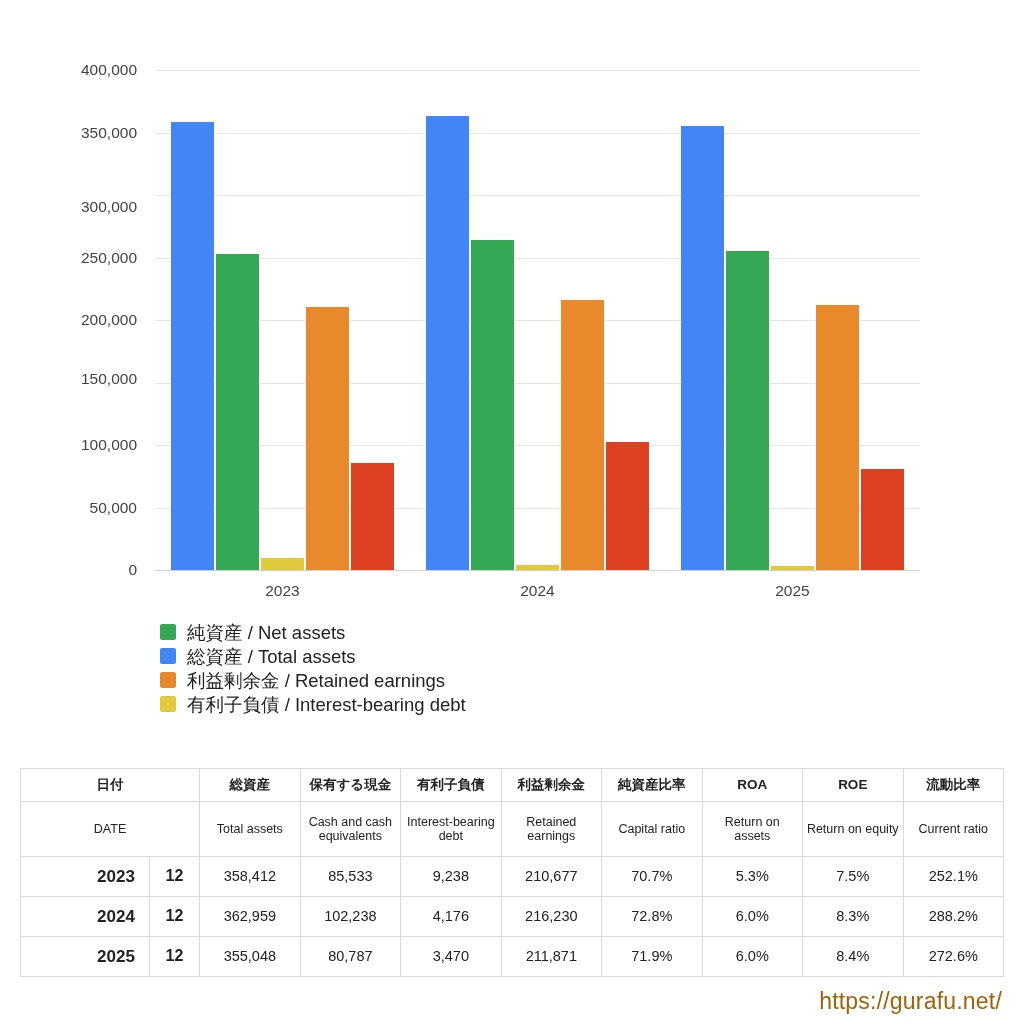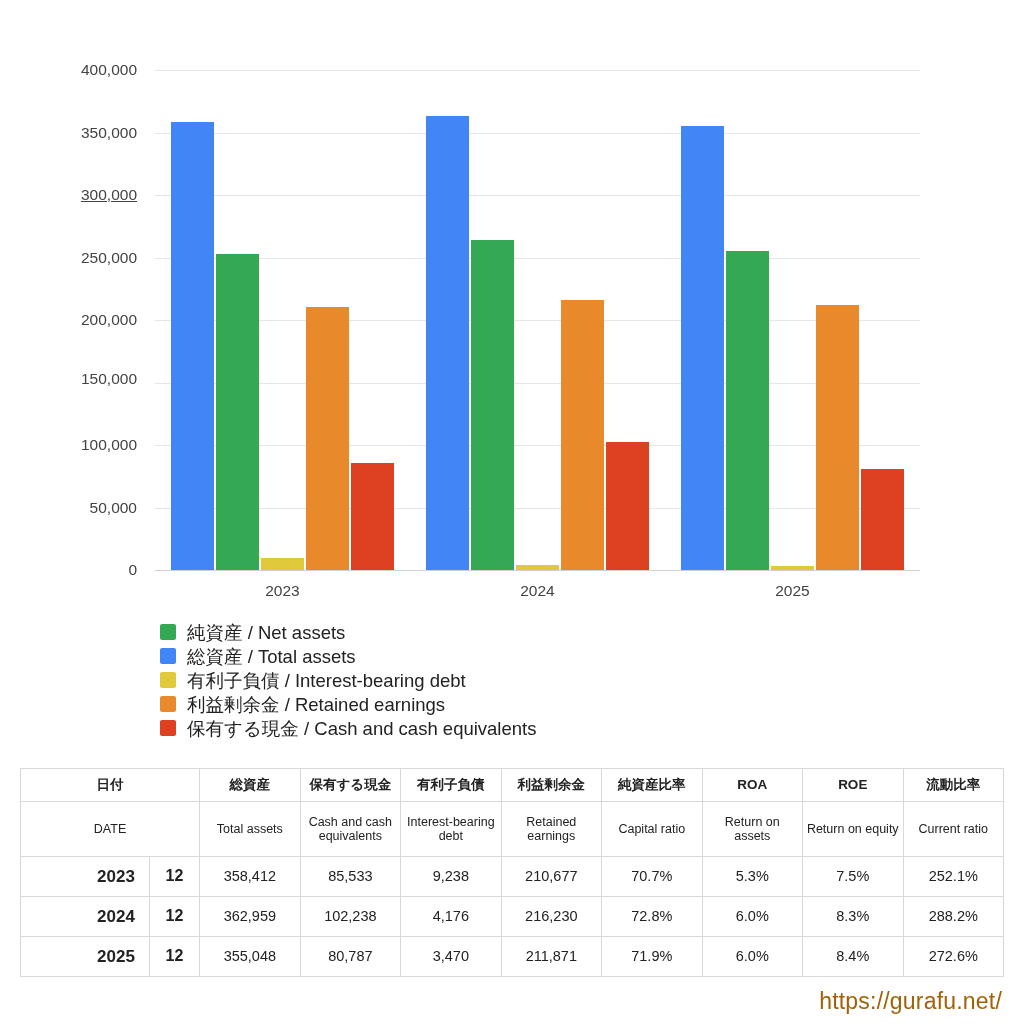--- a/index.html
+++ b/index.html
@@ -172,21 +172,21 @@
 <body>
 
 <div id="chart-area">
   <div class="ylabel-wrap" id="ylabels">
       <div class="ylabel" style="top: 500px;">0</div>
       <div class="ylabel" style="top: 437.5px;">50,000</div>
       <div class="ylabel" style="top: 375px;">100,000</div>
       <div class="ylabel" style="top: 309px;">150,000</div>
       <div class="ylabel" style="top: 250px;">200,000</div>
       <div class="ylabel" style="top: 187.5px;">250,000</div>
-      <div class="ylabel" style="top: 125px; text-decoration: underline;">300,000</div>
+      <div class="ylabel" style="top: 137px;">300,000</div>
       <div class="ylabel" style="top: 62.5px;">350,000</div>
       <div class="ylabel" style="top: 0px;">400,000</div>
     </div>
   <div class="plot" id="plot">
       <div class="gridline base" style="top: 500px;"></div>
       <div class="gridline" style="top: 437.5px;"></div>
       <div class="gridline" style="top: 375px;"></div>
       <div class="gridline" style="top: 312.5px;"></div>
       <div class="gridline" style="top: 250px;"></div>
       <div class="gridline" style="top: 187.5px;"></div>
@@ -231,30 +231,26 @@
 <div id="legend">
     <div class="legend-row">
       <span class="legend-swatch" style="background: rgb(52, 168, 83);"></span>
       <span class="legend-text">純資産 / Net assets</span>
     </div>
     <div class="legend-row">
       <span class="legend-swatch" style="background: rgb(66, 133, 244);"></span>
       <span class="legend-text">総資産 / Total assets</span>
     </div>
     <div class="legend-row">
+      <span class="legend-swatch" style="background: rgb(232, 137, 43);"></span>
+      <span class="legend-text">利益剰余金 / Retained earnings</span>
+    </div>
+    <div class="legend-row">
       <span class="legend-swatch" style="background: rgb(224, 202, 60);"></span>
       <span class="legend-text">有利子負債 / Interest-bearing debt</span>
-    </div>
-    <div class="legend-row">
-      <span class="legend-swatch" style="background: rgb(232, 137, 43);"></span>
-      <span class="legend-text">利益剰余金 / Retained earnings</span>
-    </div>
-    <div class="legend-row">
-      <span class="legend-swatch" style="background: rgb(221, 65, 34);"></span>
-      <span class="legend-text">保有する現金 /  Cash and cash equivalents</span>
     </div>
   </div>
 
 <table id="data-table">
   <colgroup>
     <col class="col-date">
       <col class="col-month">
     <col class="col-num">
       <col class="col-num">
       <col class="col-num">

